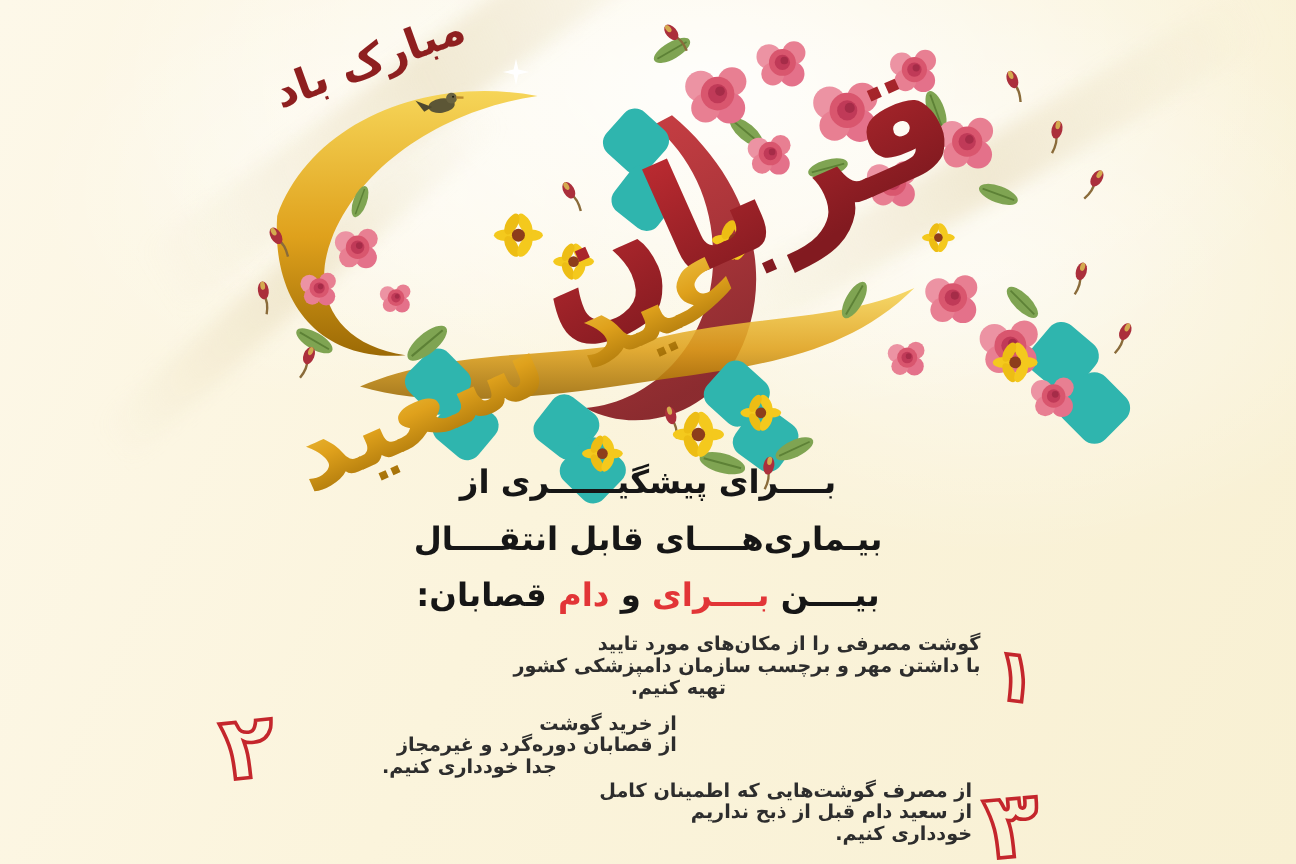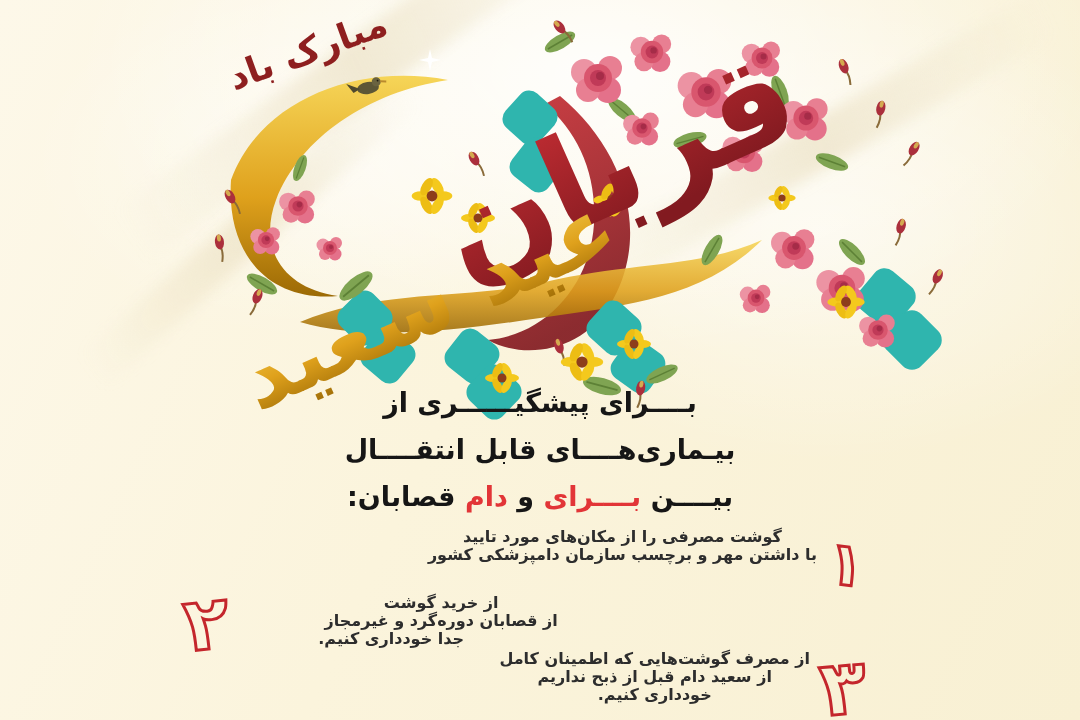--- a/index.html
+++ b/index.html
@@ -17,21 +17,21 @@
   .fold.f1{left:80px;top:40px;width:560px;height:60px;}
   .fold.f2{left:560px;top:120px;width:520px;height:48px;transform:rotate(-30deg);}
   .fold.f3{left:40px;top:210px;width:420px;height:40px;transform:rotate(-42deg);}
   .art{position:absolute;left:0;top:0;}
   .heading{position:absolute;left:40px;top:379px;width:1000px;text-align:center;
     direction:rtl;color:#161616;font-weight:bold;}
   .h-line{font-size:27px;line-height:47px;white-space:nowrap;}
   .c-red{color:#e23537;text-align:right;}
   .item{position:absolute;direction:rtl;text-align:right;font-weight:bold;
     color:#2d2d2d;font-size:16px;line-height:18px;}
-  .item .ln{white-space:nowrap;text-align:center;}
+  .item .ln{white-space:nowrap;}
   .item1{top:528px;right:263px;}
   .item1 .l3{margin-right:212px;}
   .item2{top:594px;right:516px;}
   .item2 .l3{margin-right:100px;}
   .item3{top:650px;right:270px;}
   .num{position:absolute;font-weight:bold;line-height:1;color:#c4262c;direction:rtl;}
   @supports (-webkit-text-stroke: 2px #c4262c){
     .num{color:transparent;-webkit-text-stroke:3px #c4262c;}
   }
   .num1{left:828px;top:534px;font-size:60px;transform:rotate(7deg);}
@@ -195,20 +195,21 @@
     <div class="h-line">بیـماری‌هــــای قابل انتقــــال</div>
     <div class="h-line">
       <span>بیــــن </span><span class="c-red">بــــرای</span><span> و </span><span class="c-red">دام</span><span> قصابان:</span>
     </div>
   </div>
 
   <div class="num num1">١</div>
   <div class="item item1">
     <div class="ln">گوشت مصرفی را از مکان‌های مورد تایید</div>
     <div class="ln">با داشتن مهر و برچسب سازمان دامپزشکی کشور</div>
+    <div class="ln l3">تهیه کنیم.</div>
   </div>
 
   <div class="num num2">٢</div>
   <div class="item item2">
     <div class="ln">از خرید گوشت</div>
     <div class="ln">از قصابان دوره‌گرد و غیرمجاز</div>
     <div class="ln l3">جدا خودداری کنیم.</div>
   </div>
 
   <div class="num num3">٣</div>

